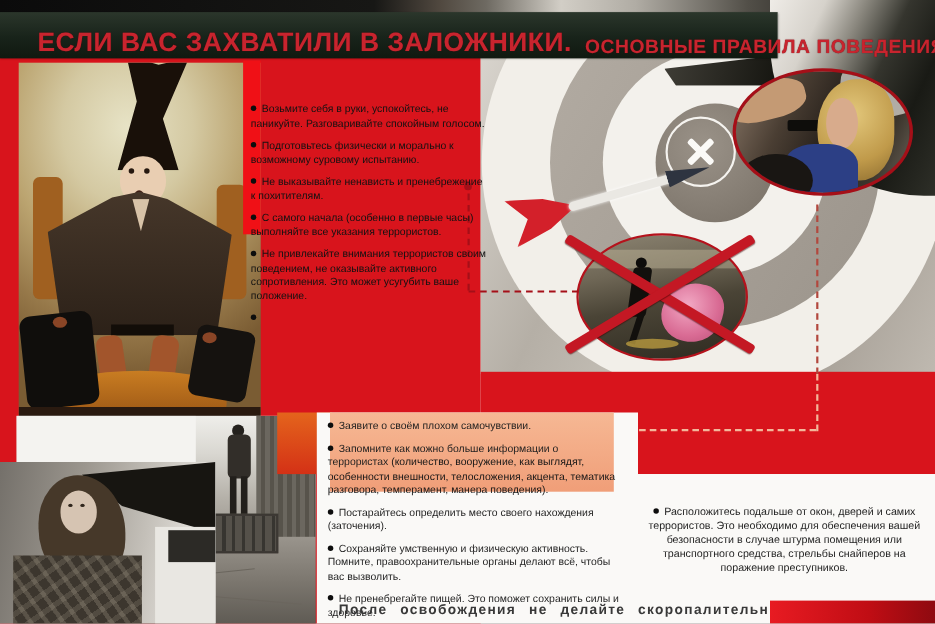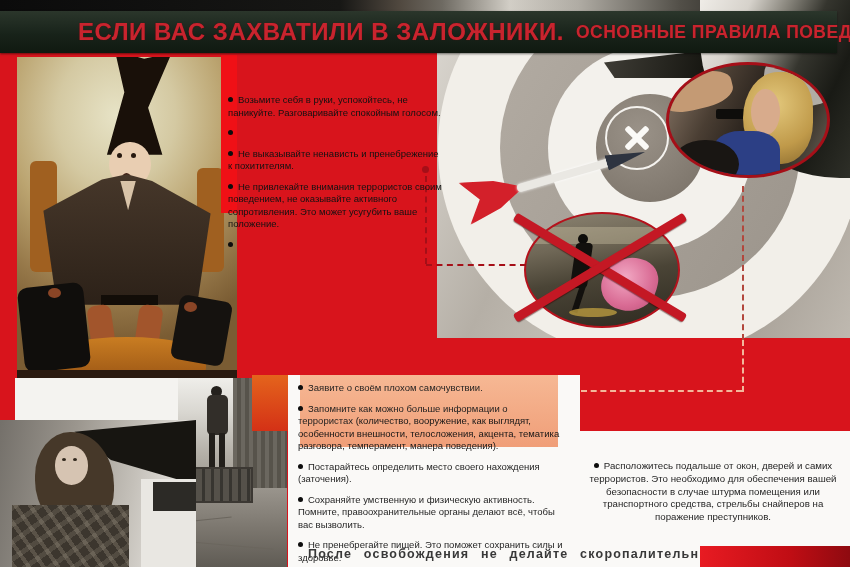--- a/index.html
+++ b/index.html
@@ -7,23 +7,23 @@
           font-family:"Liberation Sans", sans-serif;}
   .abs{position:absolute;}
 
   
   .top-strip{left:0;top:0;width:850px;height:14px;
     background:linear-gradient(90deg,#0b0b0b 0%,#171715 40%,#50483f 47%,#6e6a62 52%,#d2cec6 60%,#b0aca4 68%,#524f48 80%,#201f1b 90%,#15140f 100%);}
   .red-a{left:0;top:13px;width:437px;height:554px;background:#d8141c;}
   .red-b{left:437px;top:338px;width:413px;height:93px;background:#d8141c;}
 
   
-  .banner{left:0;top:11px;width:793px;height:42px;
+  .banner{left:0;top:11px;width:707px;height:42px;
     background:linear-gradient(180deg,#2b362b 0%,#18231a 55%,#101910 100%);
-    display:flex;align-items:center;box-shadow:0 1px 2px rgba(0,0,0,.5);padding-left:44px;}
+    display:flex;align-items:flex-end;box-shadow:0 1px 2px rgba(0,0,0,.5);}
   .banner .t-main{font-size:24px;font-weight:700;letter-spacing:.5px;color:#c8242e;
     margin-left:34px;white-space:nowrap;text-shadow:0 0 1px #5e0d12;}
   .banner .t-sub{font-size:17.5px;font-weight:700;letter-spacing:.5px;color:#c8242e;
     margin-left:12px;white-space:nowrap;text-shadow:0 0 1px #5e0d12;}
 
   
   .target-panel{left:437px;top:50px;width:413px;height:290px;overflow:hidden;
     background:linear-gradient(115deg,#d8d4cd 0%,#b5afa6 30%,#c8c3ba 55%,#a9a299 80%,#bfb9b0 100%);}
   .ring{border-radius:50%;}
   .ring.w1{left:1px;top:-114px;width:424px;height:424px;background:#f2efe9;}
@@ -223,22 +223,23 @@
     <div class="abs cp-caseL"></div>
     <div class="abs cp-caseR"></div>
     <div class="abs cp-hand" style="left:14%;top:71%;"></div>
     <div class="abs cp-hand" style="left:76%;top:75%;"></div>
     <div class="abs cp-shadow"></div>
   </div>
   <div class="abs red-stripe"></div>
 
   <div class="abs col left-col">
     <div class="li"><span class="dot"></span><span>Возьмите себя в руки, успокойтесь, не паникуйте. Разговаривайте спокойным голосом.</span></div>
-    <div class="li"><span class="dot"></span></div>
+    <div class="li"><span class="dot"></span><span>Подготовьтесь физически и морально к возможному суровому испытанию.</span></div>
     <div class="li"><span class="dot"></span><span>Не выказывайте ненависть и пренебрежение к похитителям.</span></div>
+    <div class="li"><span class="dot"></span><span>С самого начала (особенно в первые часы) выполняйте все указания террористов.</span></div>
     <div class="li"><span class="dot"></span><span>Не привлекайте внимания террористов своим поведением, не оказывайте активного сопротивления. Это может усугубить ваше положение.</span></div>
     <div class="li"><span class="dot"></span></div>
   </div>
 
   <div class="abs street-photo">
     <div class="abs sp-white"></div>
     <div class="abs sp-wall"></div>
     <div class="abs sp-head"></div>
     <div class="abs sp-torso"></div>
     <div class="abs sp-legA"></div>

